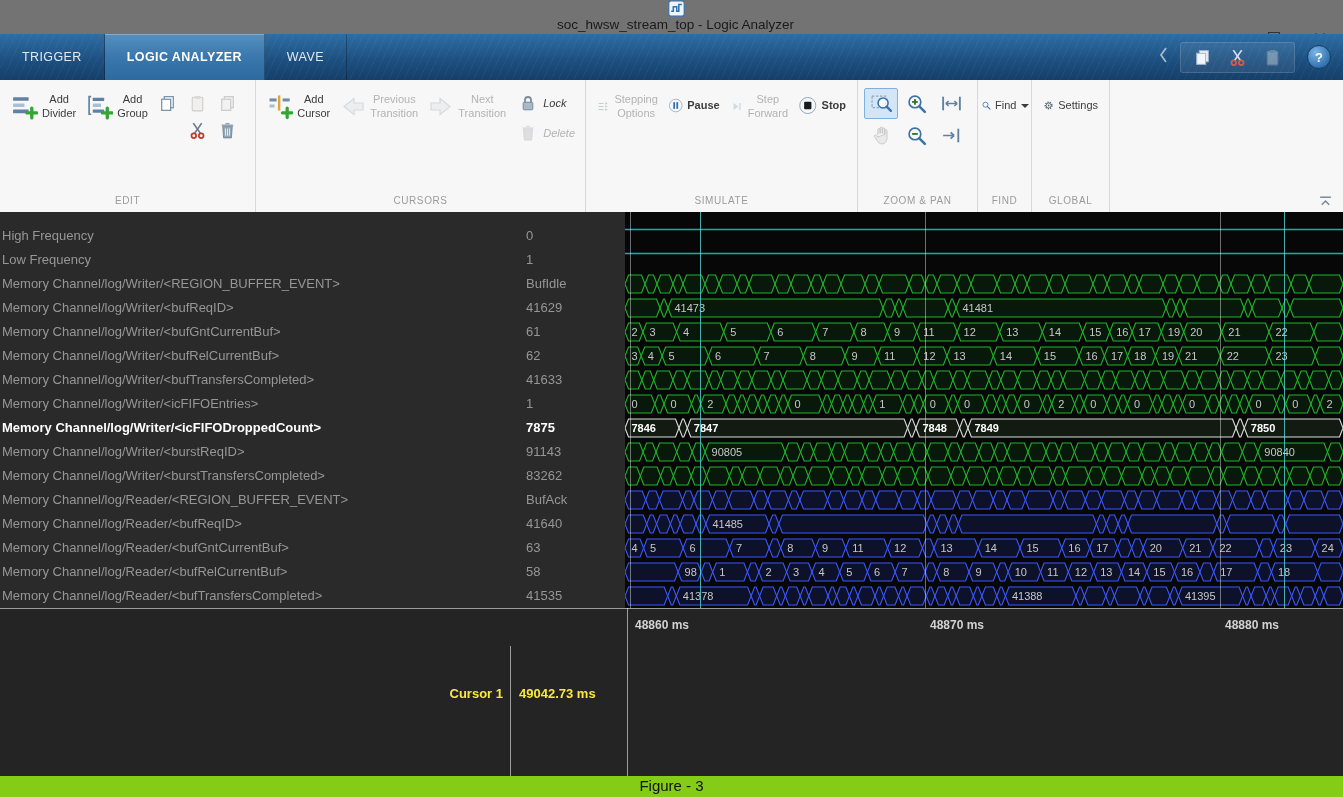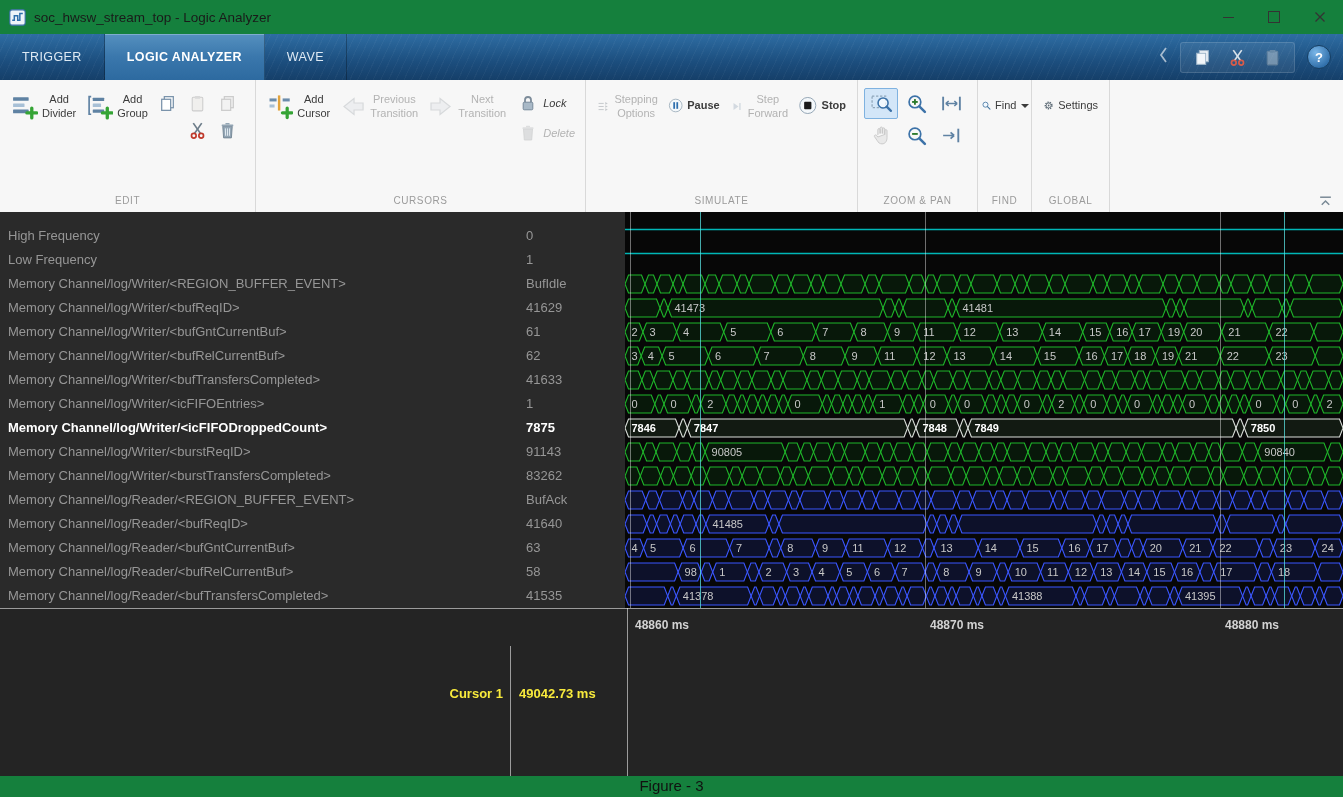--- a/index.html
+++ b/index.html
@@ -1,20 +1,20 @@
 <!DOCTYPE html>
 <html><head>
 <meta charset="utf-8">
 <style>
   html,body{margin:0;padding:0;background:#fff;}
   body{width:1343px;height:797px;overflow:hidden;font-family:"Liberation Sans",sans-serif;-webkit-font-smoothing:antialiased;}
   .window{position:relative;width:1343px;height:797px;background:#262626;}
 
   
-  .titlebar{position:absolute;top:0;left:0;right:0;height:34px;background:#15803d;display:flex;align-items:center;}
+  .titlebar{position:absolute;top:0;left:0;right:0;height:34px;background:#737373;display:flex;align-items:center;flex-direction:column;}
   .titlebar .appicon{margin-left:9px;width:17px;height:17px;flex:0 0 auto;}
   .titlebar .title{margin-left:8px;font-size:13.5px;color:#1a1a1a;}
   .wincontrols{margin-left:auto;display:flex;height:100%;}
   .wctrl{width:46px;height:100%;display:flex;align-items:center;justify-content:center;}
   .min-glyph{width:11px;height:0;border-bottom:1.4px solid #333;}
   .max-glyph{width:10px;height:10px;border:1.2px solid #333;}
 
   
   .tabbar{position:absolute;top:34px;left:0;right:0;height:46px;
     background:linear-gradient(180deg,#2e6da3 0%,#1c4e7e 60%,#153f69 100%);}
@@ -55,37 +55,37 @@
   .zbtn.disabled svg{opacity:.5;filter:grayscale(80%);}
   .caret{width:0;height:0;border-left:4px solid transparent;border-right:4px solid transparent;border-top:4px solid #3c3c3c;margin-top:1px;}
   .tfiller{flex:1;position:relative;}
   .collapse{position:absolute;right:10px;bottom:3px;width:15px;height:15px;}
 
   
   .wavepanel{position:absolute;top:212px;left:0;right:0;height:564px;background:#242424;overflow:hidden;}
   .rows{position:absolute;top:0;left:0;width:1343px;height:396px;padding-top:12px;box-sizing:border-box;
     background:linear-gradient(90deg,#2a2a2a 0 625px,#070707 625px 100%);}
   .sigrow{display:flex;height:24px;}
-  .signame{width:510px;box-sizing:border-box;padding-left:8px;color:#969696;font-size:13px;line-height:24px;white-space:nowrap;overflow:hidden;}
+  .signame{width:510px;box-sizing:border-box;padding-left:2px;color:#969696;font-size:13px;line-height:24px;white-space:nowrap;overflow:hidden;}
   .sigval{width:115px;box-sizing:border-box;padding-left:16px;color:#969696;font-size:13px;line-height:24px;white-space:nowrap;}
   .sigwave{width:718px;height:24px;position:relative;}
   .sigrow.sel .signame,.sigrow.sel .sigval{color:#ffffff;font-weight:bold;}
   .gridoverlay{position:absolute;left:625px;top:0;width:718px;height:396px;pointer-events:none;}
   .gridline{position:absolute;top:0;bottom:0;width:1px;background:rgba(255,255,255,0.42);}
   .markerline{position:absolute;top:0;bottom:0;width:1px;background:rgba(90,225,225,0.75);}
   .axis{position:absolute;top:396px;left:0;right:0;height:40px;border-top:1px solid rgba(255,255,255,0.55);}
   .ticklabel{position:absolute;top:9px;font-size:12px;color:#d2d2d2;white-space:nowrap;font-weight:bold;}
   .cursorrow{position:absolute;top:436px;left:0;right:0;height:26px;margin-top:34px;}
   .cursor-label{position:absolute;left:0;width:503px;text-align:right;top:4px;color:#f8ea3c;font-size:13px;font-weight:bold;}
   .cursor-value{position:absolute;left:519px;top:4px;color:#f8ea3c;font-size:13px;font-weight:bold;}
   .vdiv-a{position:absolute;left:510px;top:434px;bottom:0;width:1px;background:rgba(255,255,255,0.55);}
   .vdiv-b{position:absolute;left:627px;top:396px;bottom:0;width:1px;background:rgba(255,255,255,0.55);}
 
   
-  .caption{position:absolute;bottom:0;left:0;right:0;height:21px;background:#15803d;text-align:center;font-size:15px;color:#111;line-height:20px;}
+  .caption{position:absolute;bottom:0;left:0;right:0;height:21px;background:#84cc16;text-align:center;font-size:15px;color:#111;line-height:20px;}
 </style>
 </head>
 <body>
 
 <div class="window">
 
   <div class="titlebar">
     <span class="appicon">
       <svg viewBox="0 0 16 16">
           <rect x="0.8" y="0.8" width="14.4" height="14.4" rx="2" fill="#eef4fa" stroke="#3a6ea8"></rect>

